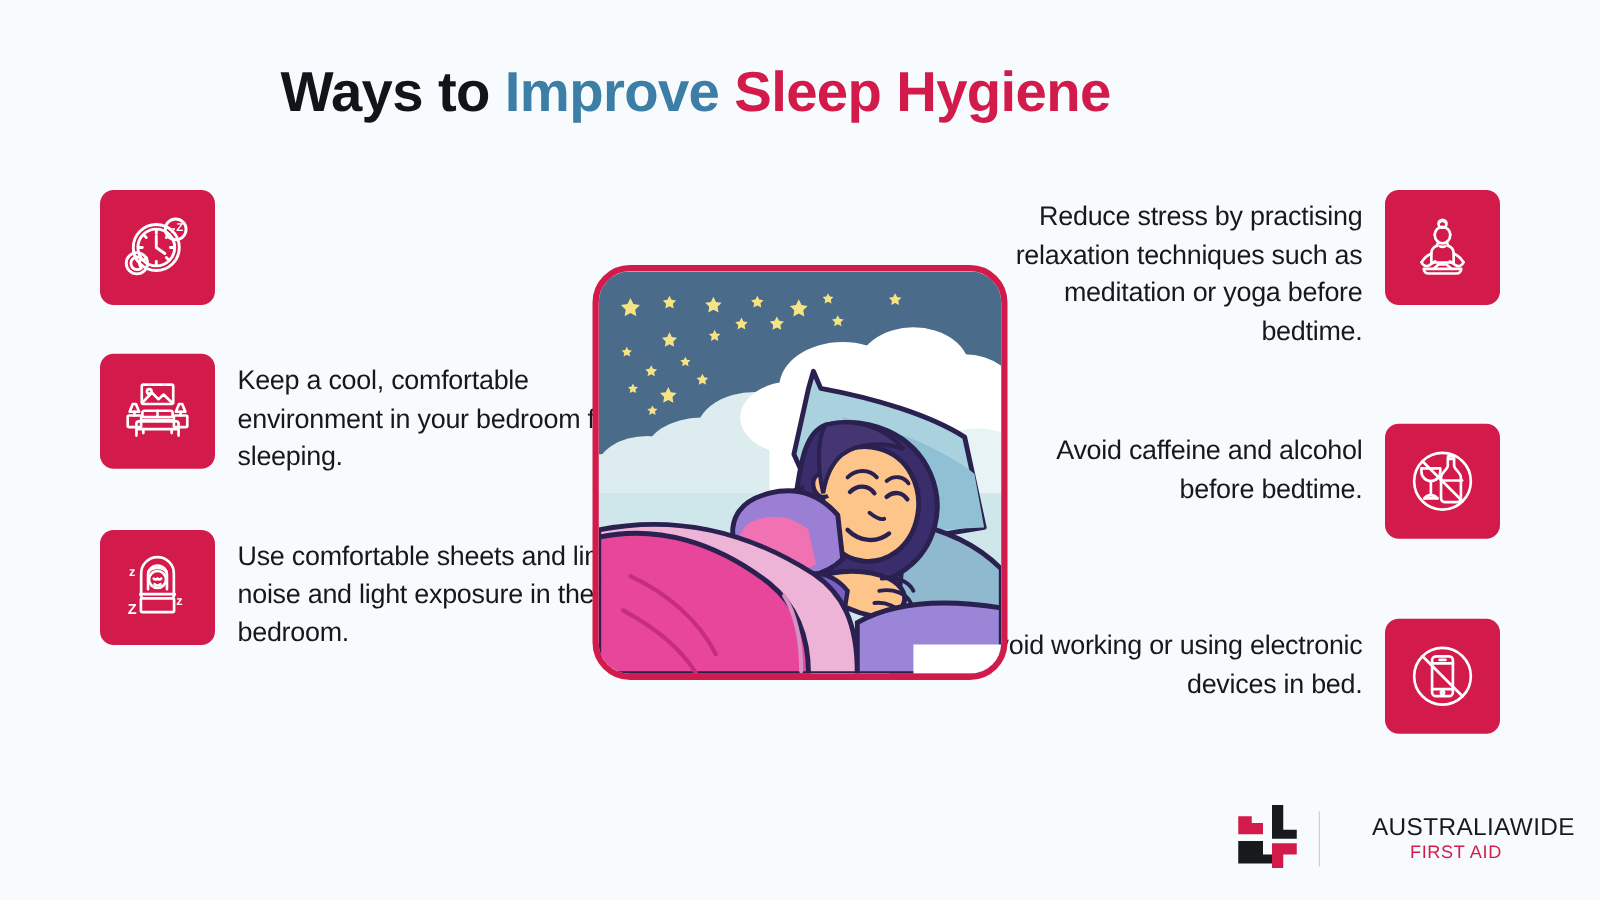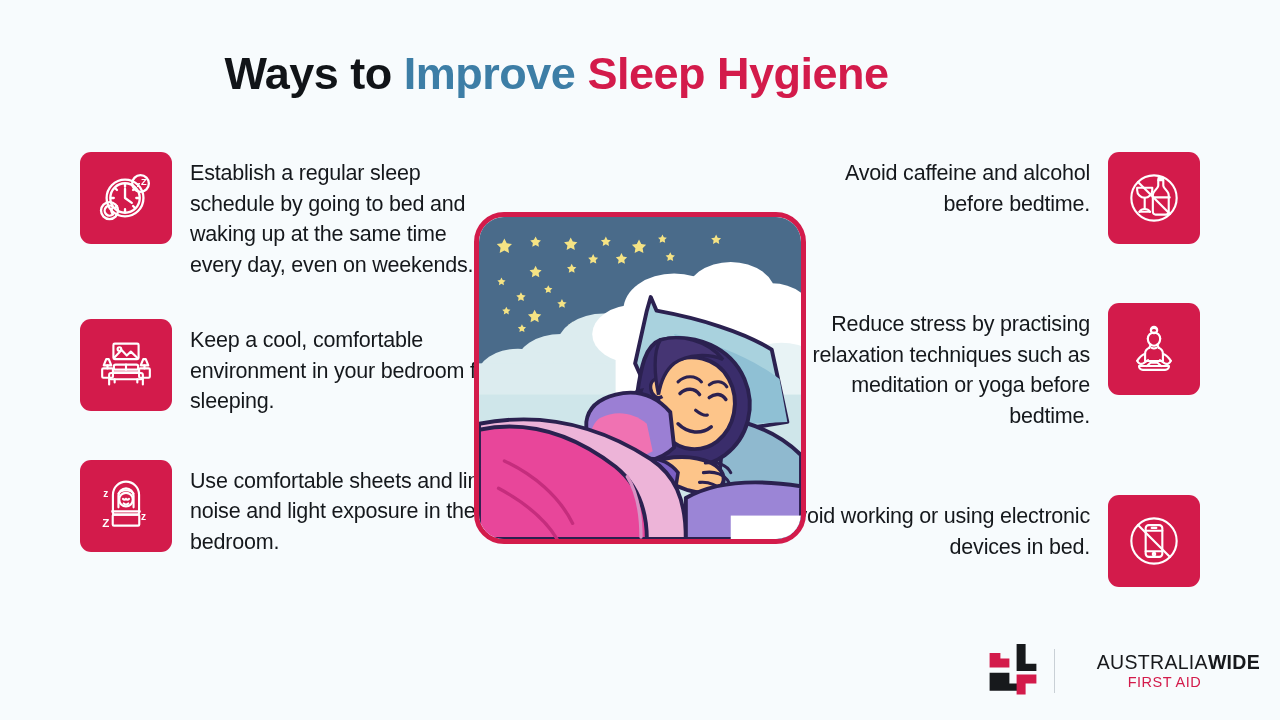--- a/index.html
+++ b/index.html
@@ -90,21 +90,21 @@
     gap: 14px;
   }
   #logo-mark { width: 54px; height: 54px; display: block; }
   #logo-divider {
     width: 1px; height: 44px;
     background: #c9d0d6;
   }
   #logo-words { line-height: 1.05; }
   #logo-line1 { font-size: 19.5px; letter-spacing: 0.3px; color: #17191c; }
   #logo-line1 .lw-light { font-weight: 400; margin-left: 28px; }
-  #logo-line1 .lw-bold  { font-weight: bold; }
+  #logo-line1 .lw-bold  { font-weight: normal; }
   #logo-line2 {
     font-size: 14.5px; letter-spacing: 0.5px;
     color: #d31b4b; margin-top: 3px; text-align: center;
   }
 </style>
 </head>
 <body>
 
 <h1 id="title">
   <span class="w-black">Ways to </span><span class="w-blue">Improve </span><span class="w-crimson">Sleep Hygiene</span>
@@ -120,21 +120,20 @@
         <path d="M31 22.5v9.5l7 5"></path>
         <path d="M31 17.8v2.6M31 43.6v2.6M45.2 32h-2.6M19.4 32h-2.6"></path>
         <path d="M41.1 21.9l-1.8 1.8M22.7 40.3l-1.8 1.8M41.1 42.1l-1.8-1.8M22.7 23.7l-1.8-1.8"></path>
         <circle cx="47" cy="17" r="8.6"></circle>
         <text x="43.2" y="20.4" font-family="Liberation Sans, sans-serif" font-size="7.6" font-weight="bold" fill="#ffffff" stroke="none">z</text>
         <text x="47.4" y="18.4" font-family="Liberation Sans, sans-serif" font-size="9.4" font-weight="bold" fill="#ffffff" stroke="none">Z</text>
         <circle cx="15" cy="45" r="8.8"></circle>
         <path d="M18.6 41.1a5.2 5.2 0 1 0 0 7.9 6.3 6.3 0 0 1 0-7.9z"></path>
       </svg>
     </div>
-    <div class="tip-text">Establish a regular sleep schedule by going to bed and waking up at the same time every day, even on weekends.</div>
   </div>
 
   <div class="tip">
     <div class="icon-tile">
       <svg viewBox="0 0 64 64" width="62" height="62" fill="none" stroke="#ffffff" stroke-width="2.2" stroke-linecap="round" stroke-linejoin="round">
         <rect x="19" y="10" width="26" height="16" rx="1.4"></rect>
         <path d="M19.8 24.6l7.6-8 5.4 5.6 4.2-4 6.6 6.4"></path>
         <circle cx="25.2" cy="15.6" r="1.9"></circle>
         <path d="M9 32.4h7.8l-2.6-6.4h-2.6z"></path>
         <path d="M12.9 32.4v3.1"></path>
@@ -172,53 +171,53 @@
     <div class="tip-text">Use comfortable sheets and limit noise and light exposure in the bedroom.</div>
   </div>
 
 </div>
 
 <div class="col" id="col-right">
 
   <div class="tip">
     <div class="icon-tile">
       <svg viewBox="0 0 64 64" width="62" height="62" fill="none" stroke="#ffffff" stroke-width="2.2" stroke-linecap="round" stroke-linejoin="round">
-        <path d="M36.4 13.6h5.2v5.4c0 1 .4 1.7 1.1 2.6l3.1 3.8c.9 1.1 1.4 2.3 1.4 3.7v17.2c0 1.6-1.3 2.9-2.9 2.9H33.7c-1.6 0-2.9-1.3-2.9-2.9V29.1c0-1.4.5-2.6 1.4-3.7l3.1-3.8c.7-.9 1.1-1.6 1.1-2.6z"></path>
-        <path d="M30.8 31.4h17.4"></path>
-        <path d="M36.6 13.6v-2.2h4.8v2.2"></path>
-        <path d="M14.6 21.4h15.6v2.6c0 4.3-3.5 7.8-7.8 7.8s-7.8-3.5-7.8-7.8z"></path>
-        <path d="M22.4 31.8v11.6"></path>
-        <path d="M17 46.2h10.8"></path>
-        <path d="M22.4 43.4c-2.4 0-4.4 1.3-5.4 2.8M22.4 43.4c2.4 0 4.4 1.3 5.4 2.8"></path>
-        <circle cx="32" cy="32" r="23.4"></circle>
-        <path d="M15.5 15.5l33 33"></path>
-      </svg>
-    </div>
-    <div class="tip-text">Avoid caffeine and alcohol before bedtime.</div>
-  </div>
-
-  <div class="tip">
-    <div class="icon-tile">
-      <svg viewBox="0 0 64 64" width="62" height="62" fill="none" stroke="#ffffff" stroke-width="2.2" stroke-linecap="round" stroke-linejoin="round">
         <path d="M29.2 11.6a3.4 3.4 0 0 1 5.6 0"></path>
         <circle cx="32" cy="12.4" r="3.3"></circle>
         <path d="M25.6 21.4a6.4 6.4 0 0 1 12.8 0"></path>
         <path d="M25.6 21.4c0 4 2.9 7.2 6.4 7.2s6.4-3.2 6.4-7.2"></path>
         <path d="M28.5 27.4l-1.2 3.2M35.5 27.4l1.2 3.2"></path>
         <path d="M27.3 30.6c-2.8 1.1-4.5 3.4-4.5 6.2v7.6h18.4v-7.6c0-2.8-1.7-5.1-4.5-6.2"></path>
         <path d="M29.6 30.8a5 5 0 0 0 4.8 0"></path>
         <path d="M22.8 36.9c-3.2 1.3-6.1 3.9-8.1 7.3"></path>
         <path d="M41.2 36.9c3.2 1.3 6.1 3.9 8.1 7.3"></path>
         <path d="M14.7 44.2a4.3 4.3 0 0 0 6.6 2.4l4.6-3.2"></path>
         <path d="M49.3 44.2a4.3 4.3 0 0 1-6.6 2.4l-4.6-3.2"></path>
         <path d="M16.5 49.6h31c0 2.2-1.8 3.9-4 3.9h-23c-2.2 0-4-1.7-4-3.9z"></path>
         <path d="M24.6 49.6l4.1-3.6h6.6l4.1 3.6"></path>
       </svg>
     </div>
     <div class="tip-text">Reduce stress by practising relaxation techniques such as meditation or yoga before bedtime.</div>
+  </div>
+
+  <div class="tip">
+    <div class="icon-tile">
+      <svg viewBox="0 0 64 64" width="62" height="62" fill="none" stroke="#ffffff" stroke-width="2.2" stroke-linecap="round" stroke-linejoin="round">
+        <path d="M36.4 13.6h5.2v5.4c0 1 .4 1.7 1.1 2.6l3.1 3.8c.9 1.1 1.4 2.3 1.4 3.7v17.2c0 1.6-1.3 2.9-2.9 2.9H33.7c-1.6 0-2.9-1.3-2.9-2.9V29.1c0-1.4.5-2.6 1.4-3.7l3.1-3.8c.7-.9 1.1-1.6 1.1-2.6z"></path>
+        <path d="M30.8 31.4h17.4"></path>
+        <path d="M36.6 13.6v-2.2h4.8v2.2"></path>
+        <path d="M14.6 21.4h15.6v2.6c0 4.3-3.5 7.8-7.8 7.8s-7.8-3.5-7.8-7.8z"></path>
+        <path d="M22.4 31.8v11.6"></path>
+        <path d="M17 46.2h10.8"></path>
+        <path d="M22.4 43.4c-2.4 0-4.4 1.3-5.4 2.8M22.4 43.4c2.4 0 4.4 1.3 5.4 2.8"></path>
+        <circle cx="32" cy="32" r="23.4"></circle>
+        <path d="M15.5 15.5l33 33"></path>
+      </svg>
+    </div>
+    <div class="tip-text">Avoid caffeine and alcohol before bedtime.</div>
   </div>
 
   <div class="tip">
     <div class="icon-tile">
       <svg viewBox="0 0 64 64" width="62" height="62" fill="none" stroke="#ffffff" stroke-width="2.2" stroke-linecap="round" stroke-linejoin="round">
         <rect x="23.4" y="15.6" width="17.2" height="32.8" rx="3.2"></rect>
         <path d="M23.4 21.4h17.2M23.4 42.6h17.2"></path>
         <path d="M29.6 18.5h4.8"></path>
         <circle cx="32" cy="45.5" r="1.3"></circle>
         <circle cx="32" cy="32" r="23.4"></circle>

